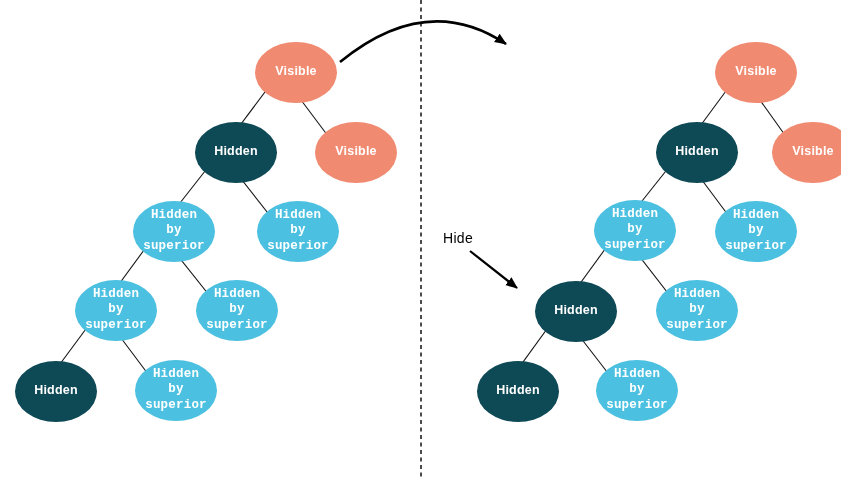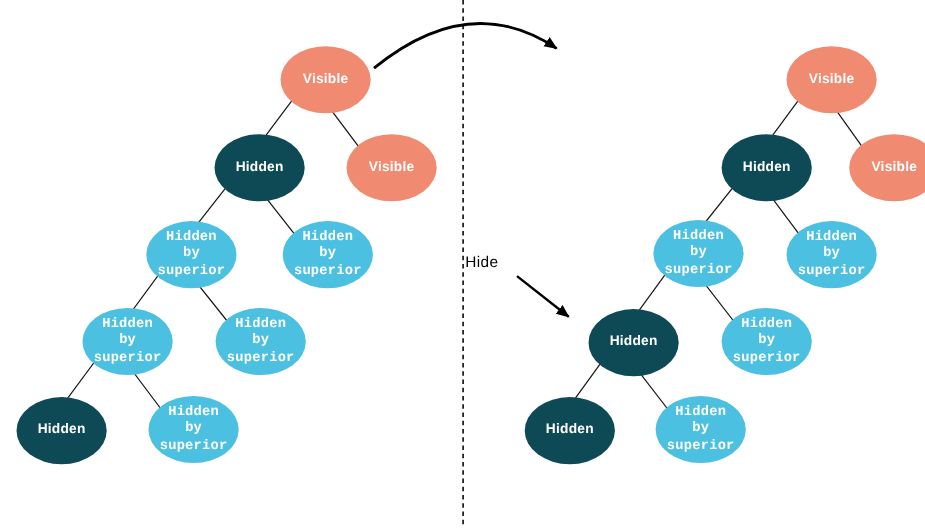--- a/index.html
+++ b/index.html
@@ -151,15 +151,15 @@
         <span>Hidden by superior</span>
       </div>
       <div class="node hidden" style="width: 82px; height: 61px; left: 461px; top: 360.5px;">
         <span>Hidden</span>
       </div>
       <div class="node hidden_by_superior" style="width: 82px; height: 61px; left: 580px; top: 359.5px;">
         <span>Hidden by superior</span>
       </div>
     </div>
 
-  <div class="hide-label" style="left: 423px; top: 230px;">Hide</div>
+  <div class="hide-label" style="left: 443px; top: 230px;">Hide</div>
 
 </div>
 
 </body></html>

